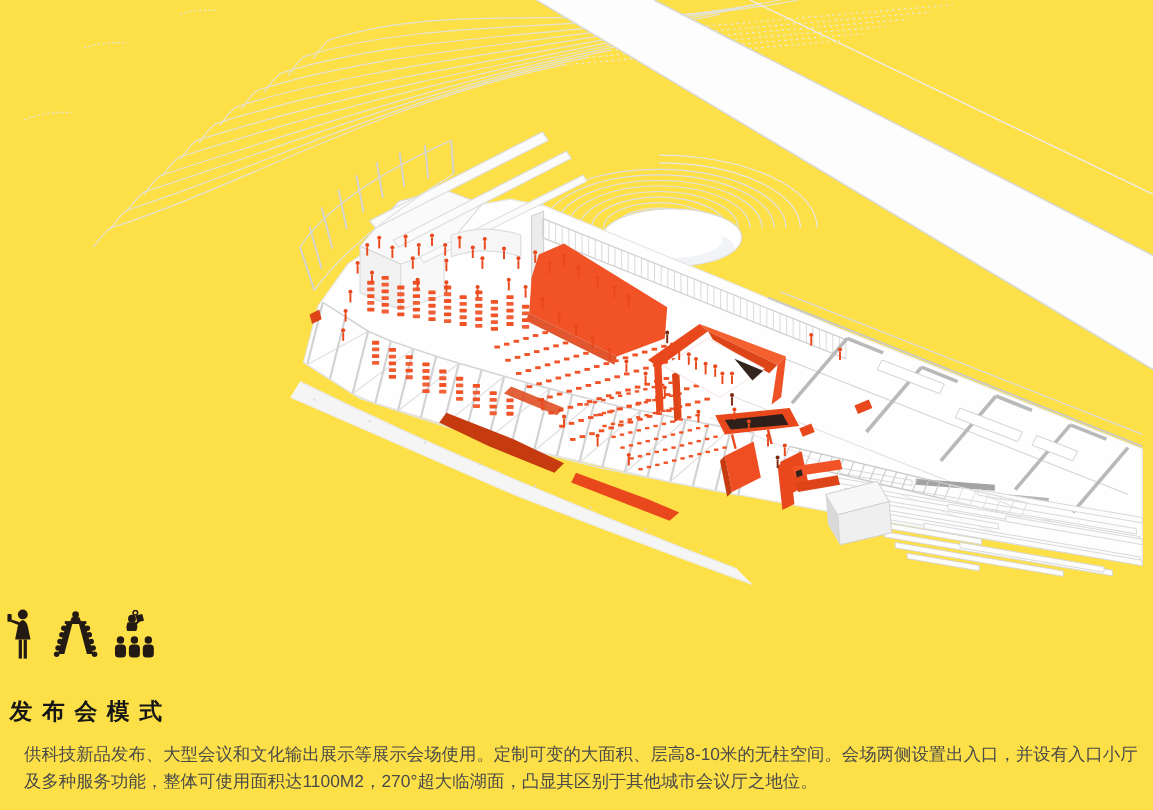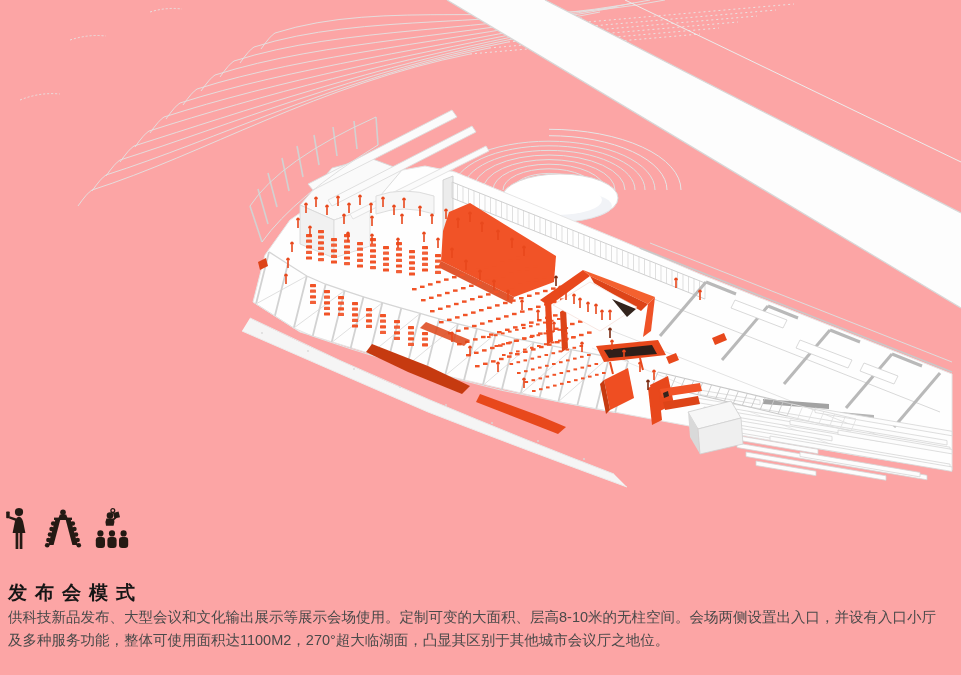--- a/index.html
+++ b/index.html
@@ -1,23 +1,23 @@
 <!DOCTYPE html>
 <html style="--icon: #241A14; --title: #161616; --body: #4A4A4A;"><head>
 <meta charset="utf-8">
 <style>
   html,body{margin:0;padding:0;background:#ffffff;}
-  .canvas{position:relative;width:961px;height:675px;background:#fca5a5;overflow:hidden;
+  .canvas{position:relative;width:961px;height:675px;background:#fde047;overflow:hidden;
           font-family:"Liberation Sans","DejaVu Sans",sans-serif;}
   #axon{position:absolute;left:0;top:0;}
   .icons{position:absolute;left:5px;top:507px;display:flex;align-items:flex-end;gap:12px;}
   .icons svg{display:block;fill:var(--icon,#241A14);}
   .sec-title{position:absolute;left:8px;top:580px;margin:0;font-size:19px;font-weight:700;
              letter-spacing:8px;color:var(--title,#161616);}
-  .sec-body{position:absolute;left:8px;top:606px;width:942px;margin:0;font-size:14.5px;
+  .sec-body{position:absolute;left:8px;top:606px;width:942px;margin:12px;font-size:14.5px;
             line-height:22.5px;color:var(--body,#4A4A4A);}
 </style>
 </head>
 <body>
 
 <div class="canvas">
 
   <svg id="axon" width="961" height="505" viewBox="0 0 961 505">
       <g>
         <path d="M78,206 Q87,193 92,190 C202,155 320,84 470,54" fill="none" stroke="#E2E2E2" stroke-width="1" opacity="0.9"></path>

